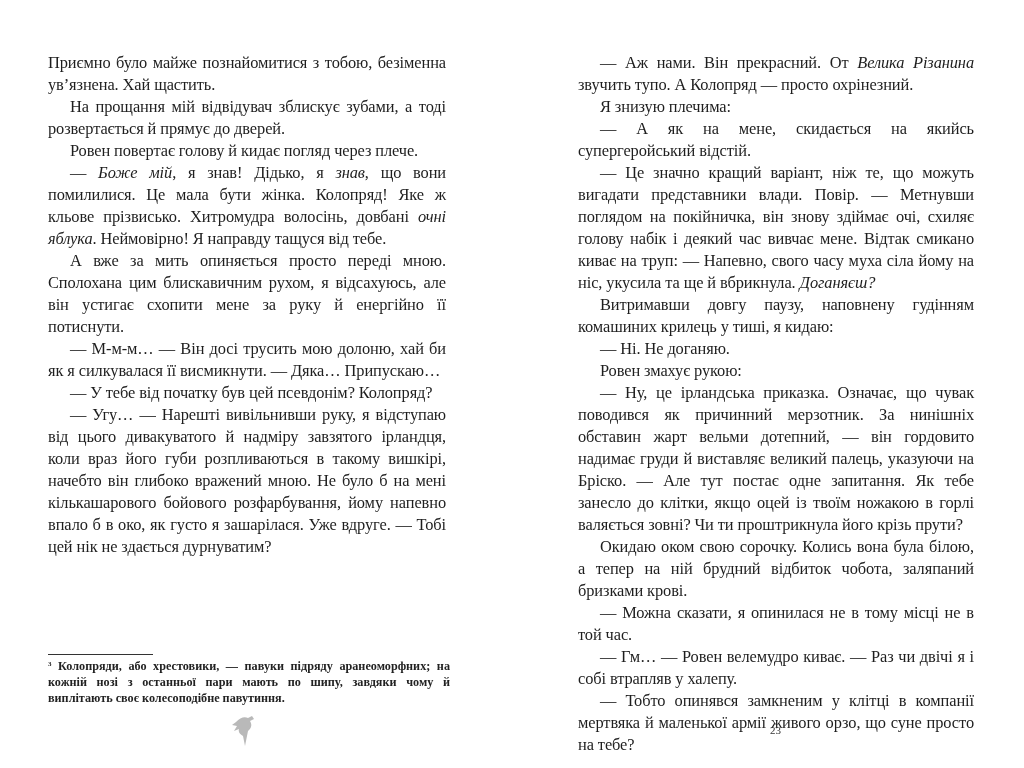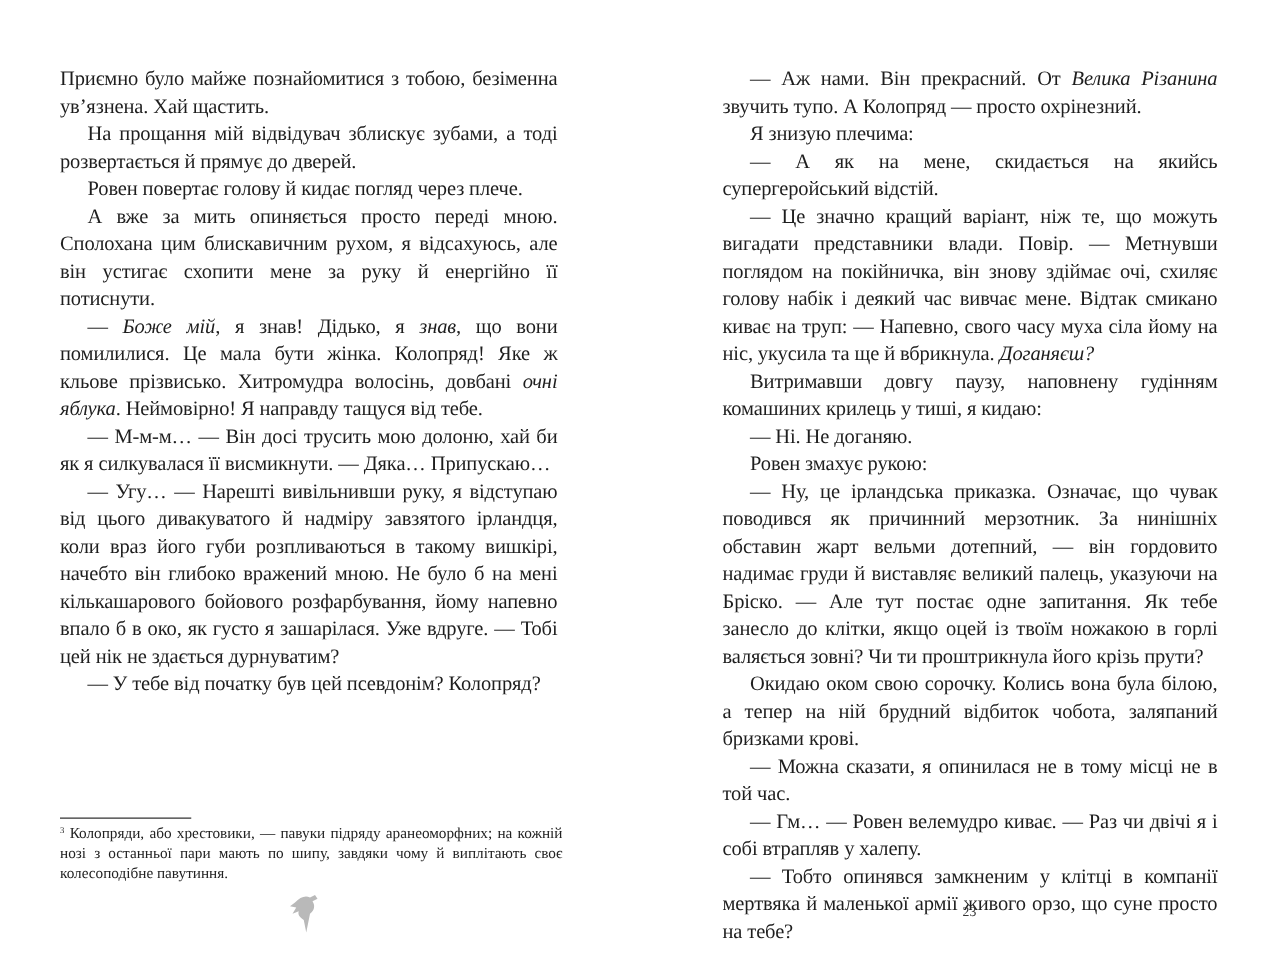--- a/index.html
+++ b/index.html
@@ -17,40 +17,40 @@
   }
   .text p.noindent { text-indent: 0; }
   .text em { }
   sup { font-size: 9px; vertical-align: 6px; line-height: 0; }
   .footnote-rule {
     position: absolute; left: 48px; top: 654px; width: 105px; height: 0;
     border-top: 1px solid #333;
   }
   .footnote {
     position: absolute; left: 48px; top: 658px; width: 402px;
-    font-size: 12.2px; line-height: 16px; text-align: justify; color: #222;
+    font-size: 12.2px; line-height: 16px; text-align: justify; color: #222; font-weight: bold;
   }
   .footnote sup { font-size: 7px; vertical-align: 4px; }
   .bird { position: absolute; left: 230px; top: 712px; width: 30px; height: 36px; }
   .page-number {
     position: absolute; left: 770px; top: 724px; font-size: 11px; color: #333;
   }
 </style>
 </head>
 <body>
 
 <div class="page page-left text" id="left-text">
     <p class="noindent"><span>Приємно було майже познайомитися з тобою, безіменна ув’язнена. Хай щастить.</span></p>
     <p><span>На прощання мій відвідувач зблискує зубами, а тоді розвертається й прямує до дверей.</span></p>
     <p><span>Ровен повертає голову й кидає погляд через плече.</span></p>
+    <p><span>— </span><em>Боже мій</em><span>, я знав! Дідько, я </span><em>знав</em><span>, що вони помилилися. Це мала бути жінка. Колопряд! Яке ж кльове прізвисько. Хитромудра волосінь, довбані </span><em>очні яблука</em><span>. Неймовірно! Я направду тащуся від тебе.</span></p>
     <p><span>А вже за мить опиняється просто переді мною. Сполохана цим блискавичним рухом, я відсахуюсь, але він устигає схопити мене за руку й енергійно її потиснути.</span></p>
-    <p><span>— </span><em>Боже мій</em><span>, я знав! Дідько, я </span><em>знав</em><span>, що вони помилилися. Це мала бути жінка. Колопряд! Яке ж кльове прізвисько. Хитромудра волосінь, довбані </span><em>очні яблука</em><span>. Неймовірно! Я направду тащуся від тебе.</span></p>
     <p><span>— М-м-м… — Він досі трусить мою долоню, хай би як я силкувалася її висмикнути. — Дяка… Припускаю…</span></p>
+    <p><span>— У тебе від початку був цей псевдонім? Колопряд?</span></p>
     <p><span>— Угу… — Нарешті вивільнивши руку, я відступаю від цього дивакуватого й надміру завзятого ірландця, коли враз його губи розпливаються в такому вишкірі, начебто він глибоко вражений мною. Не було б на мені кількашарового бойового розфарбування, йому напевно впало б в око, як густо я зашарілася. Уже вдруге. — Тобі цей нік не здається дурнуватим?</span></p>
-    <p><span>— У тебе від початку був цей псевдонім? Колопряд?</span></p>
   </div>
 
 <div class="footnote-rule"></div>
 <div class="footnote">
   <sup>3</sup><span> Колопряди, або хрестовики, — павуки підряду аранеоморфних; на кожній нозі з останньої пари мають по шипу, завдяки чому й виплітають своє колесоподібне павутиння.</span>
 </div>
 
 <svg class="bird" viewBox="0 0 30 36">
   <path d="M6 10 C10 6,14 4,18 6 L22 4 L24 7 L20 9 C22 12,22 16,18 19 L17 24 L15 34 L13 24 C10 22,8 20,9 17 L4 19 L7 14 L2 13 Z" fill="#b9b9b9"></path>
 </svg>

